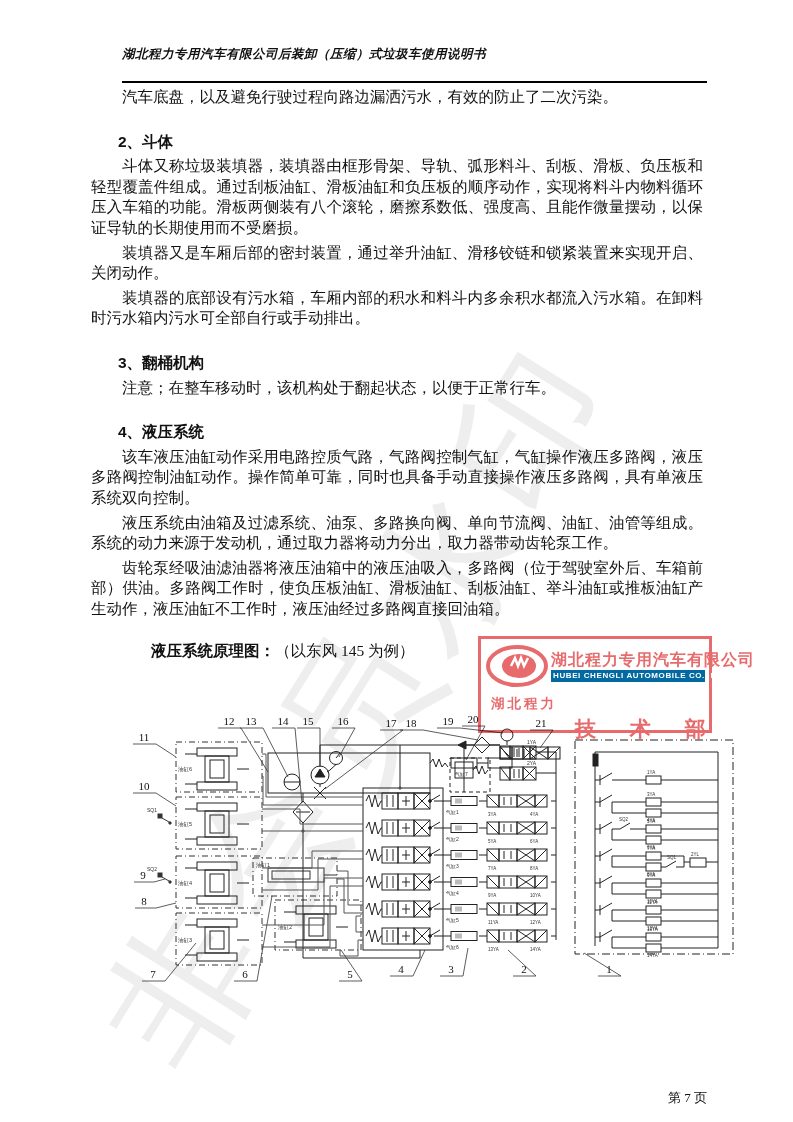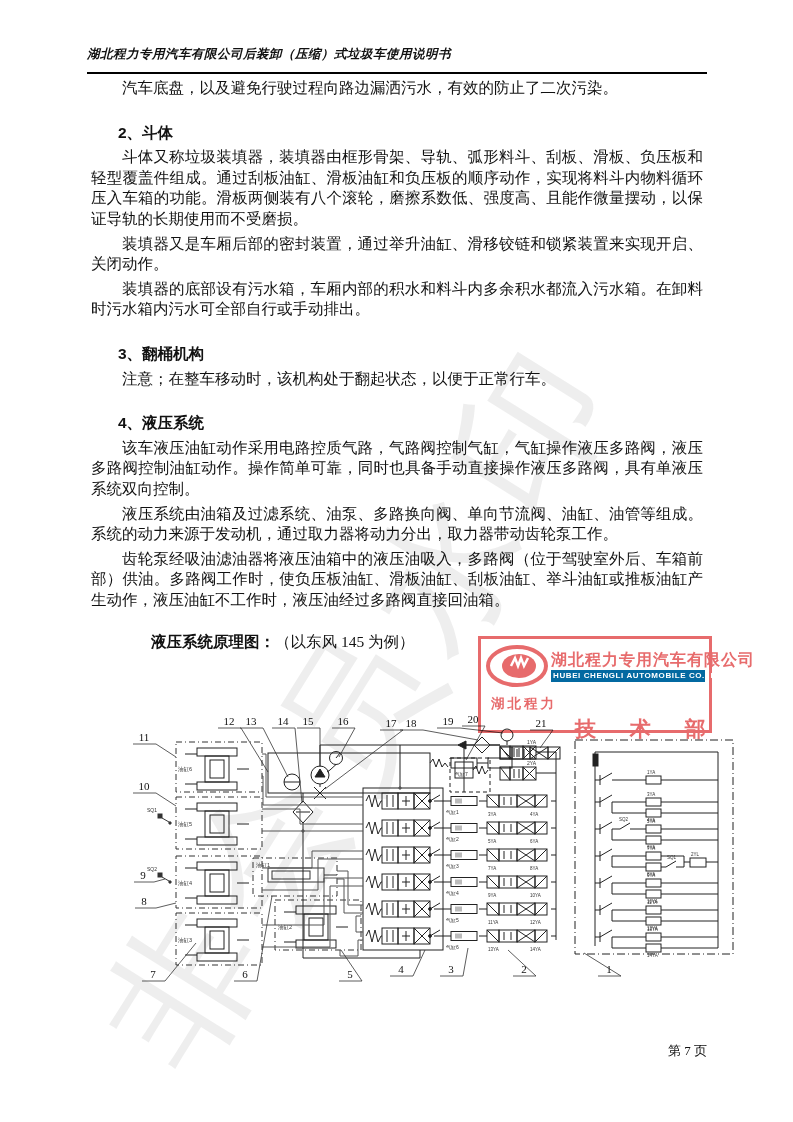--- a/index.html
+++ b/index.html
@@ -3,29 +3,29 @@
 <meta charset="utf-8">
 <style>
   html,body{margin:0;padding:0;background:#888;}
   .page{position:relative;width:793px;height:1122px;background:#fff;margin:0 auto;overflow:hidden;
         font-family:"Liberation Serif","DejaVu Serif",serif;color:#111;}
   .watermark{position:absolute;left:60px;top:1000px;z-index:0;font-size:150px;letter-spacing:14px;
         color:rgba(120,120,120,0.13);white-space:nowrap;transform:rotate(-58deg);transform-origin:0 0;
         font-family:"Liberation Serif",serif;pointer-events:none;}
   .content{position:absolute;left:87px;right:86px;top:46px;z-index:1;}
   .doc-title{font-size:12.5px;font-style:italic;font-weight:600;letter-spacing:.5px;
-        padding-bottom:9px;border-bottom:2px solid #000;}
+        padding-bottom:18px;border-bottom:2px solid #000;margin-left:35px;}
   .intro{margin-top:17px;}
   p.body{margin:4px;font-size:15.5px;line-height:20.6px;text-indent:2em;text-align:justify;}
   h2.sec{font-size:15.5px;line-height:20.6px;font-weight:bold;margin:24px 0 0 0;text-indent:2em;
         font-family:"Liberation Sans","DejaVu Sans",sans-serif;}
   .caption{margin-top:22px;font-size:15.5px;line-height:20.6px;text-indent:2em;}
   .caption .b{font-weight:bold;font-family:"Liberation Sans","DejaVu Sans",sans-serif;margin-left:33px;}
   .figure-space{height:380px;}
-  .footer{position:absolute;top:1042px;right:86px;font-size:13px;z-index:1;}
+  .footer{position:absolute;top:1089px;right:86px;font-size:13px;z-index:1;}
   #diagram{position:absolute;left:0;top:0;z-index:2;pointer-events:none;}
   
   .stamp{position:absolute;left:478px;top:636px;width:228px;height:91px;border:3px solid #e76b6c;
         z-index:3;mix-blend-mode:multiply;color:#e76b6c;
         font-family:"Liberation Sans","DejaVu Sans",sans-serif;}
   .stamp-top{display:flex;align-items:center;padding:4px 4px 0 4px;text-align:center;}
   .stamp-logo{width:66px;height:46px;flex:0 0 auto;}
   .stamp-right{flex:1;min-width:0;}
   .stamp-cn{font-size:16px;font-weight:bold;letter-spacing:1px;white-space:nowrap;line-height:20px;}
   .stamp-en{background:#0369a1;color:#fff;font-size:8px;font-weight:bold;letter-spacing:.6px;

